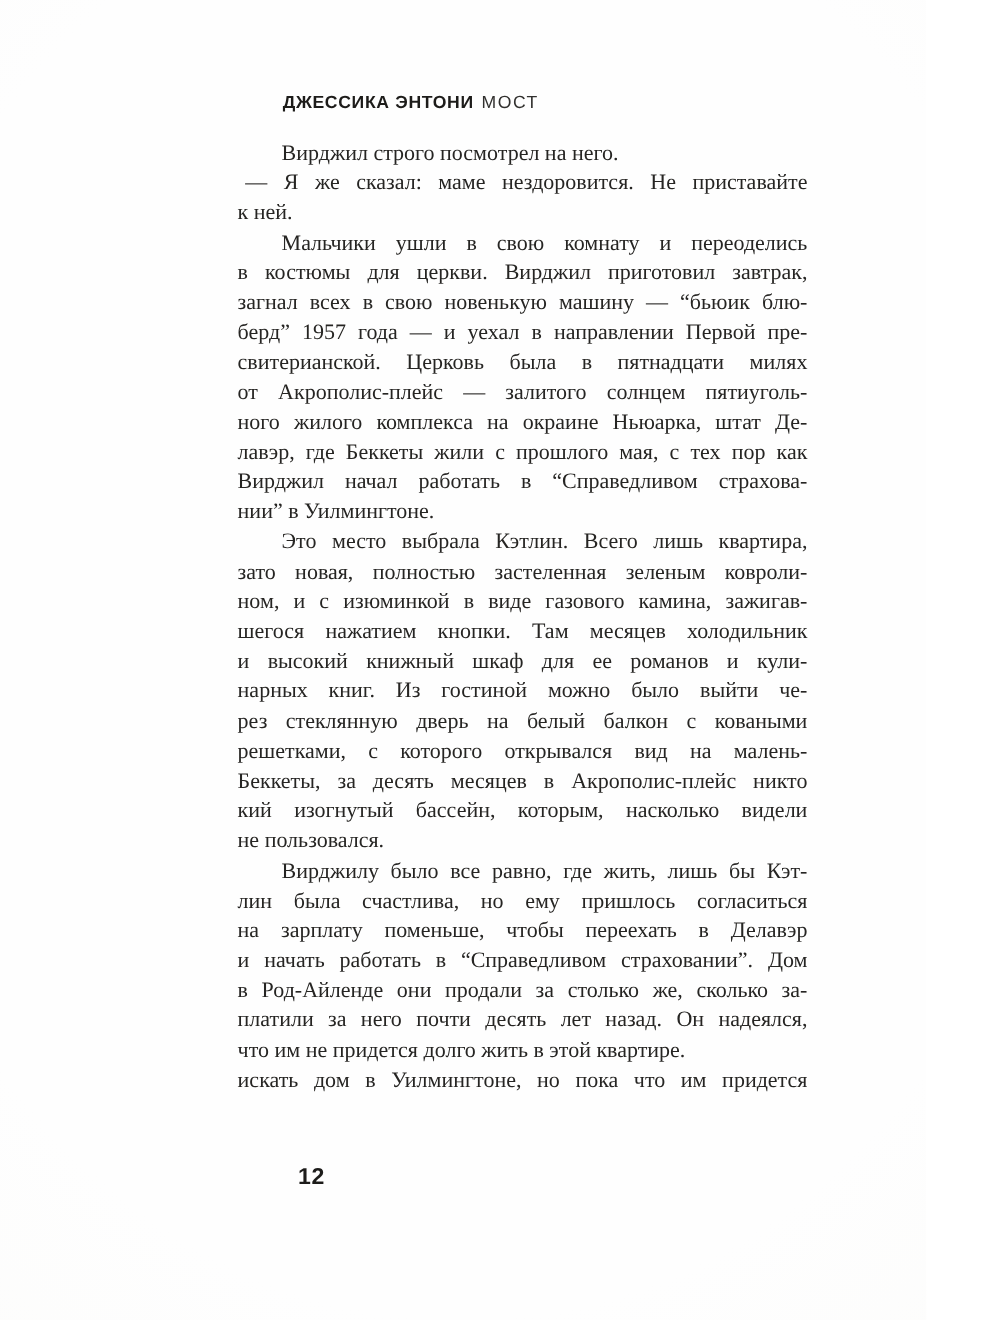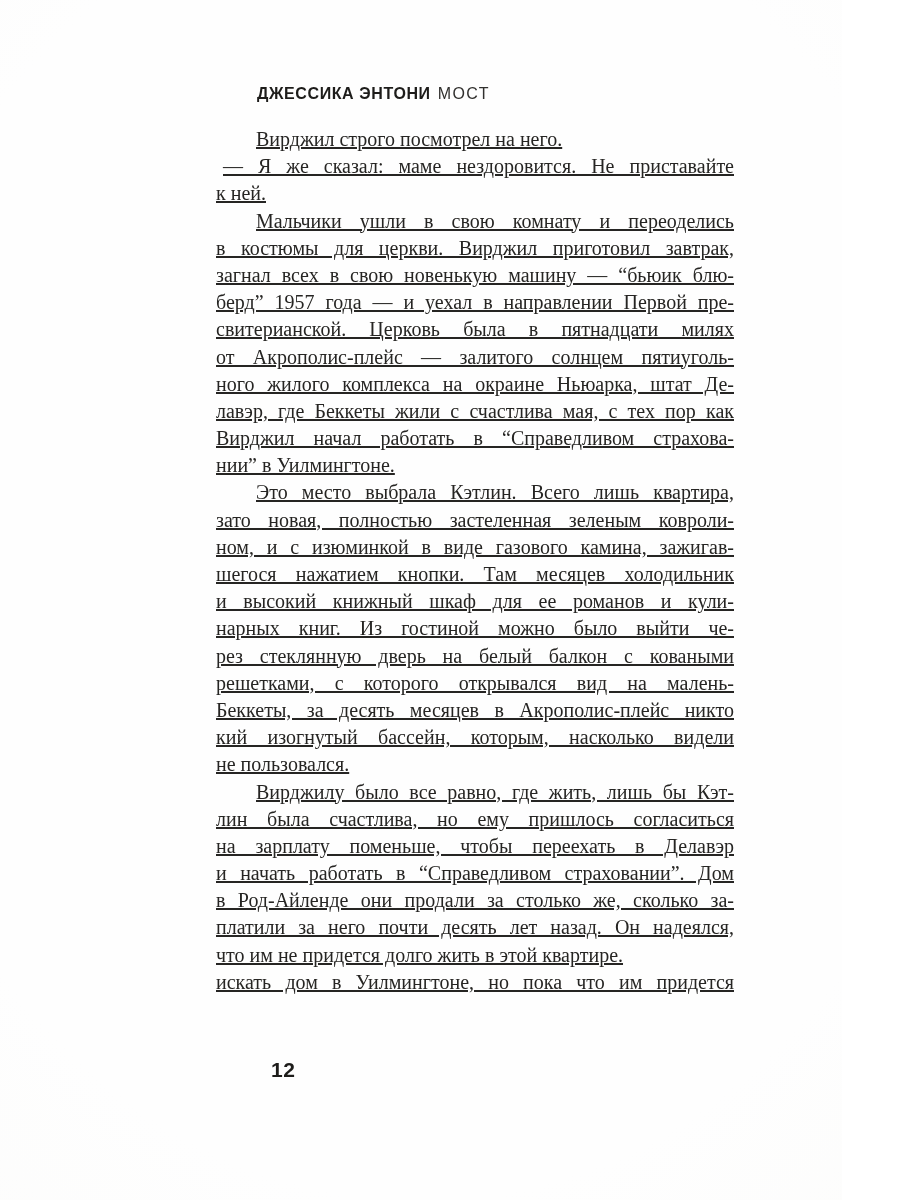--- a/index.html
+++ b/index.html
@@ -46,21 +46,20 @@
     top: 126px;
     width: 518px;
     font-size: 20px;
     color: #262523;
   }
   .body-text .line {
     height: 27.2px;
     line-height: 27.2px;
     text-align: justify;
     text-align-last: justify;
-    text-decoration: underline;
   }
   .body-text .line.end {
     text-align-last: left;
   }
   .body-text .line.indent {
     padding-left: 40px;
   }
   .body-text .line.dash {
     padding-left: 7px;
   }
@@ -88,21 +87,21 @@
       <div class="line indent end">Вирджил строго посмотрел на него.</div>
       <div class="line dash">— Я же сказал: маме нездоровится. Не приставайте</div>
       <div class="line end">к ней.</div>
       <div class="line indent">Мальчики ушли в свою комнату и переоделись</div>
       <div class="line">в костюмы для церкви. Вирджил приготовил завтрак,</div>
       <div class="line">загнал всех в свою новенькую машину — “бьюик блю-</div>
       <div class="line">берд” 1957 года — и уехал в направлении Первой пре-</div>
       <div class="line">свитерианской. Церковь была в пятнадцати милях</div>
       <div class="line">от Акрополис-плейс — залитого солнцем пятиуголь-</div>
       <div class="line">ного жилого комплекса на окраине Ньюарка, штат Де-</div>
-      <div class="line">лавэр, где Беккеты жили с счастлива мая, с тех пор как</div>
+      <div class="line">лавэр, где Беккеты жили с прошлого мая, с тех пор как</div>
       <div class="line">Вирджил начал работать в “Справедливом страхова-</div>
       <div class="line end">нии” в Уилмингтоне.</div>
       <div class="line indent">Это место выбрала Кэтлин. Всего лишь квартира,</div>
       <div class="line">зато новая, полностью застеленная зеленым ковроли-</div>
       <div class="line">ном, и с изюминкой в виде газового камина, зажигав-</div>
       <div class="line">шегося нажатием кнопки. Там месяцев холодильник</div>
       <div class="line">и высокий книжный шкаф для ее романов и кули-</div>
       <div class="line">нарных книг. Из гостиной можно было выйти че-</div>
       <div class="line">рез стеклянную дверь на белый балкон с коваными</div>
       <div class="line">решетками, с которого открывался вид на малень-</div>

